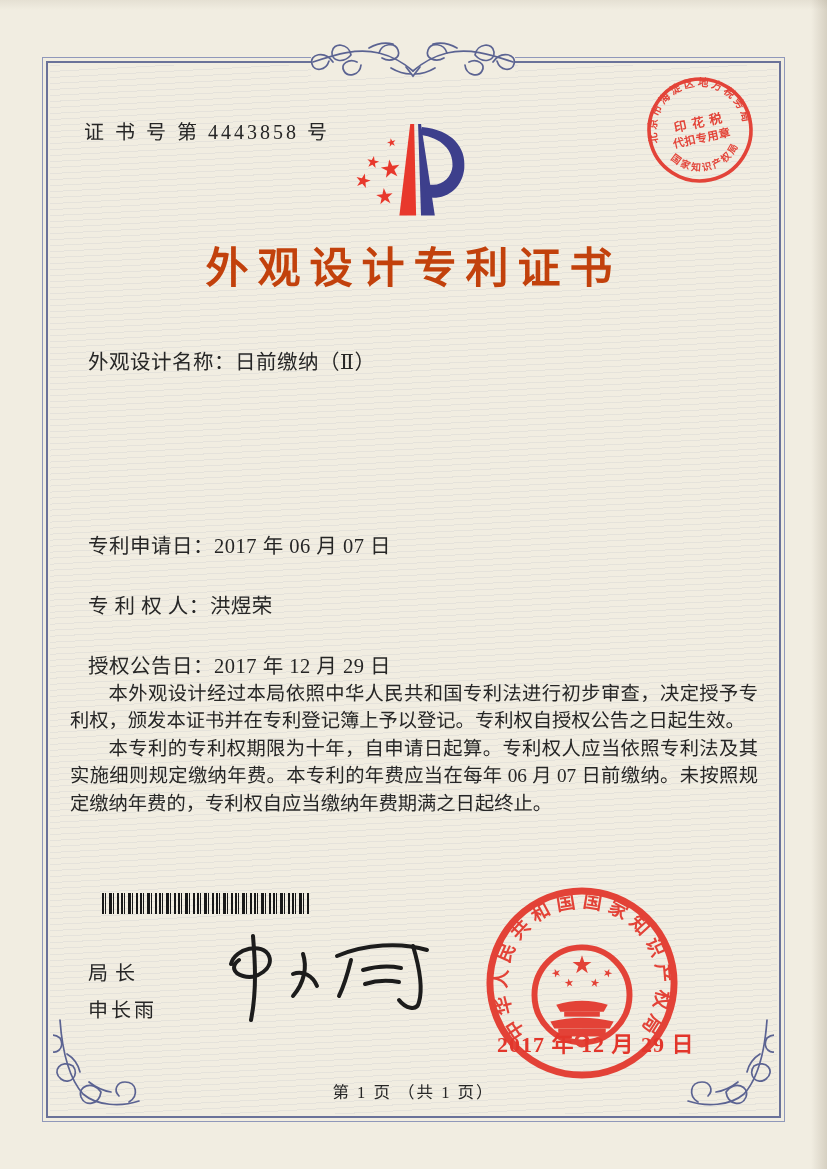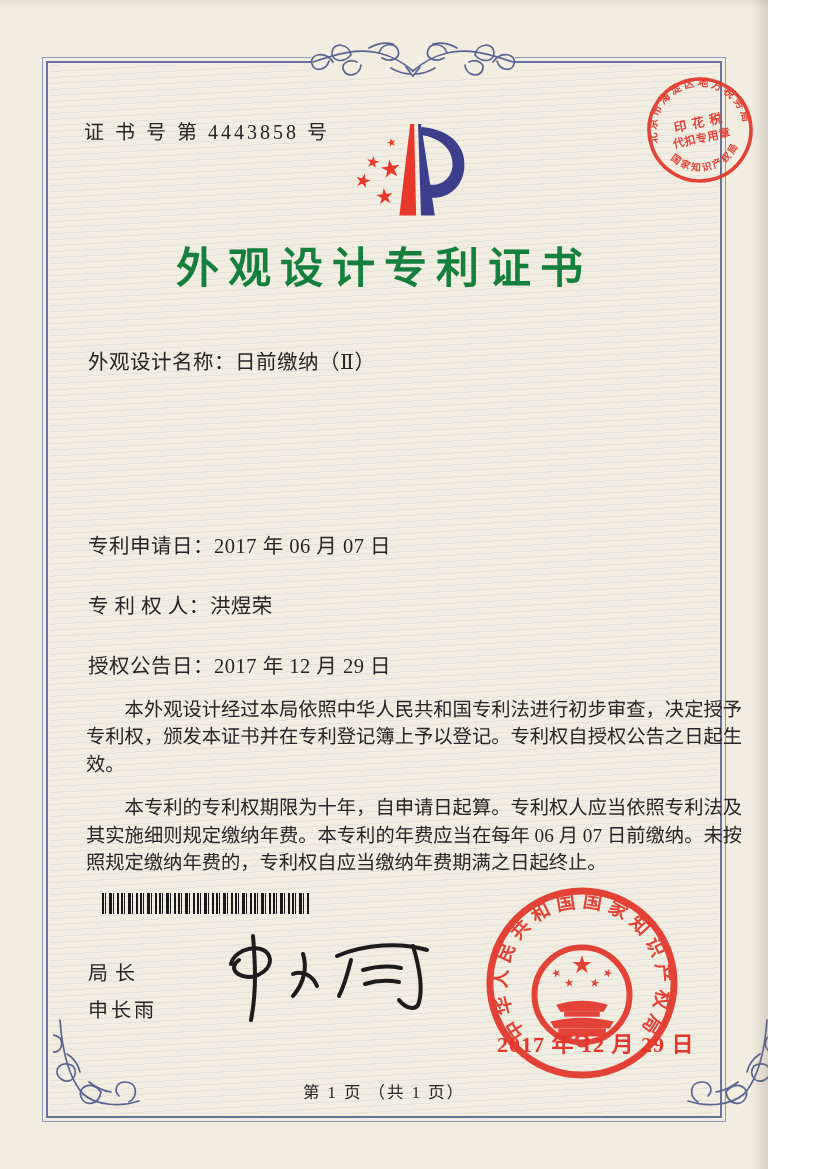--- a/index.html
+++ b/index.html
@@ -1,42 +1,42 @@
 <!DOCTYPE html>
 <html lang="zh-CN"><head>
 <meta charset="utf-8">
 <style>
   html,body{margin:0;padding:0;}
   body{width:827px;height:1169px;overflow:hidden;
        font-family:"Liberation Serif","DejaVu Serif",serif;}
-  .page{position:relative;width:768px;height:1169px;background:#f1ede1;overflow:hidden;}
+  .page{position:relative;width:827px;height:1169px;background:#f1ede1;overflow:hidden;}
   .edge-shadow-right{position:absolute;right:0;top:0;bottom:0;width:16px;
        background:linear-gradient(90deg,rgba(0,0,0,0) 0%,rgba(120,108,86,0.22) 100%);z-index:8;}
   .edge-shadow-top{position:absolute;left:0;right:0;top:0;height:10px;
        background:linear-gradient(180deg,rgba(120,108,86,0.10),rgba(0,0,0,0));z-index:8;}
 
   
   .frame{position:absolute;left:46px;top:61px;right:46px;bottom:51px;
        border:2px solid #6a7299;outline:1px solid #9098ba;outline-offset:3px;z-index:1;}
   .frame-texture{position:absolute;left:50px;top:65px;right:50px;bottom:55px;z-index:0;
        background:repeating-linear-gradient(177deg,rgba(120,130,165,0.10) 0px,rgba(120,130,165,0.10) 1px,
                   rgba(0,0,0,0) 1px,rgba(0,0,0,0) 6px);}
   .ornament{position:absolute;z-index:2;}
   .orn-top{left:287px;top:34px;width:252px;height:56px;}
   .orn-corner-r{left:674px;top:1012px;width:100px;height:100px;}
   .orn-corner-l{left:53px;top:1012px;width:100px;height:100px;transform:scaleX(-1);}
 
   
   .abs{position:absolute;z-index:3;color:#262626;}
   .cert-no{left:84px;top:116px;font-size:20px;letter-spacing:3px;}
   .logo{left:333px;top:120px;width:180px;height:118px;z-index:3;}
-  .title{left:0;right:0;top:233px;text-align:center;font-size:43px;font-weight:bold;letter-spacing:9px;color:#15803d;}
+  .title{left:0;right:0;top:233px;text-align:center;font-size:43px;font-weight:bold;letter-spacing:9px;color:#c2410c;}
   .f-row{left:88px;font-size:20.5px;letter-spacing:0.5px;white-space:nowrap;}
   .body-text{left:70px;top:680px;width:688px;font-size:19.3px;line-height:27.4px;text-align:justify;}
-  .body-text p{margin:16px;text-indent:2em;}
+  .body-text p{margin:0;text-indent:2em;}
   .barcode{left:102px;top:893px;width:207px;height:21px;z-index:3;
        background:repeating-linear-gradient(90deg,
          #181818 0px,#181818 2px,rgba(0,0,0,0) 2px,rgba(0,0,0,0) 3px,
          #181818 3px,#181818 4px,rgba(0,0,0,0) 4px,rgba(0,0,0,0) 7px,
          #181818 7px,#181818 10px,rgba(0,0,0,0) 10px,rgba(0,0,0,0) 11px,
          #181818 11px,#181818 12px,rgba(0,0,0,0) 12px,rgba(0,0,0,0) 15px,
          #181818 15px,#181818 17px,rgba(0,0,0,0) 17px,rgba(0,0,0,0) 19px);}
   .sig-svg{left:205px;top:926px;width:245px;height:100px;z-index:4;}
   .sig-title{left:88px;top:957px;font-size:20px;letter-spacing:7px;}
   .sig-name{left:88px;top:994px;font-size:20px;letter-spacing:3px;}

